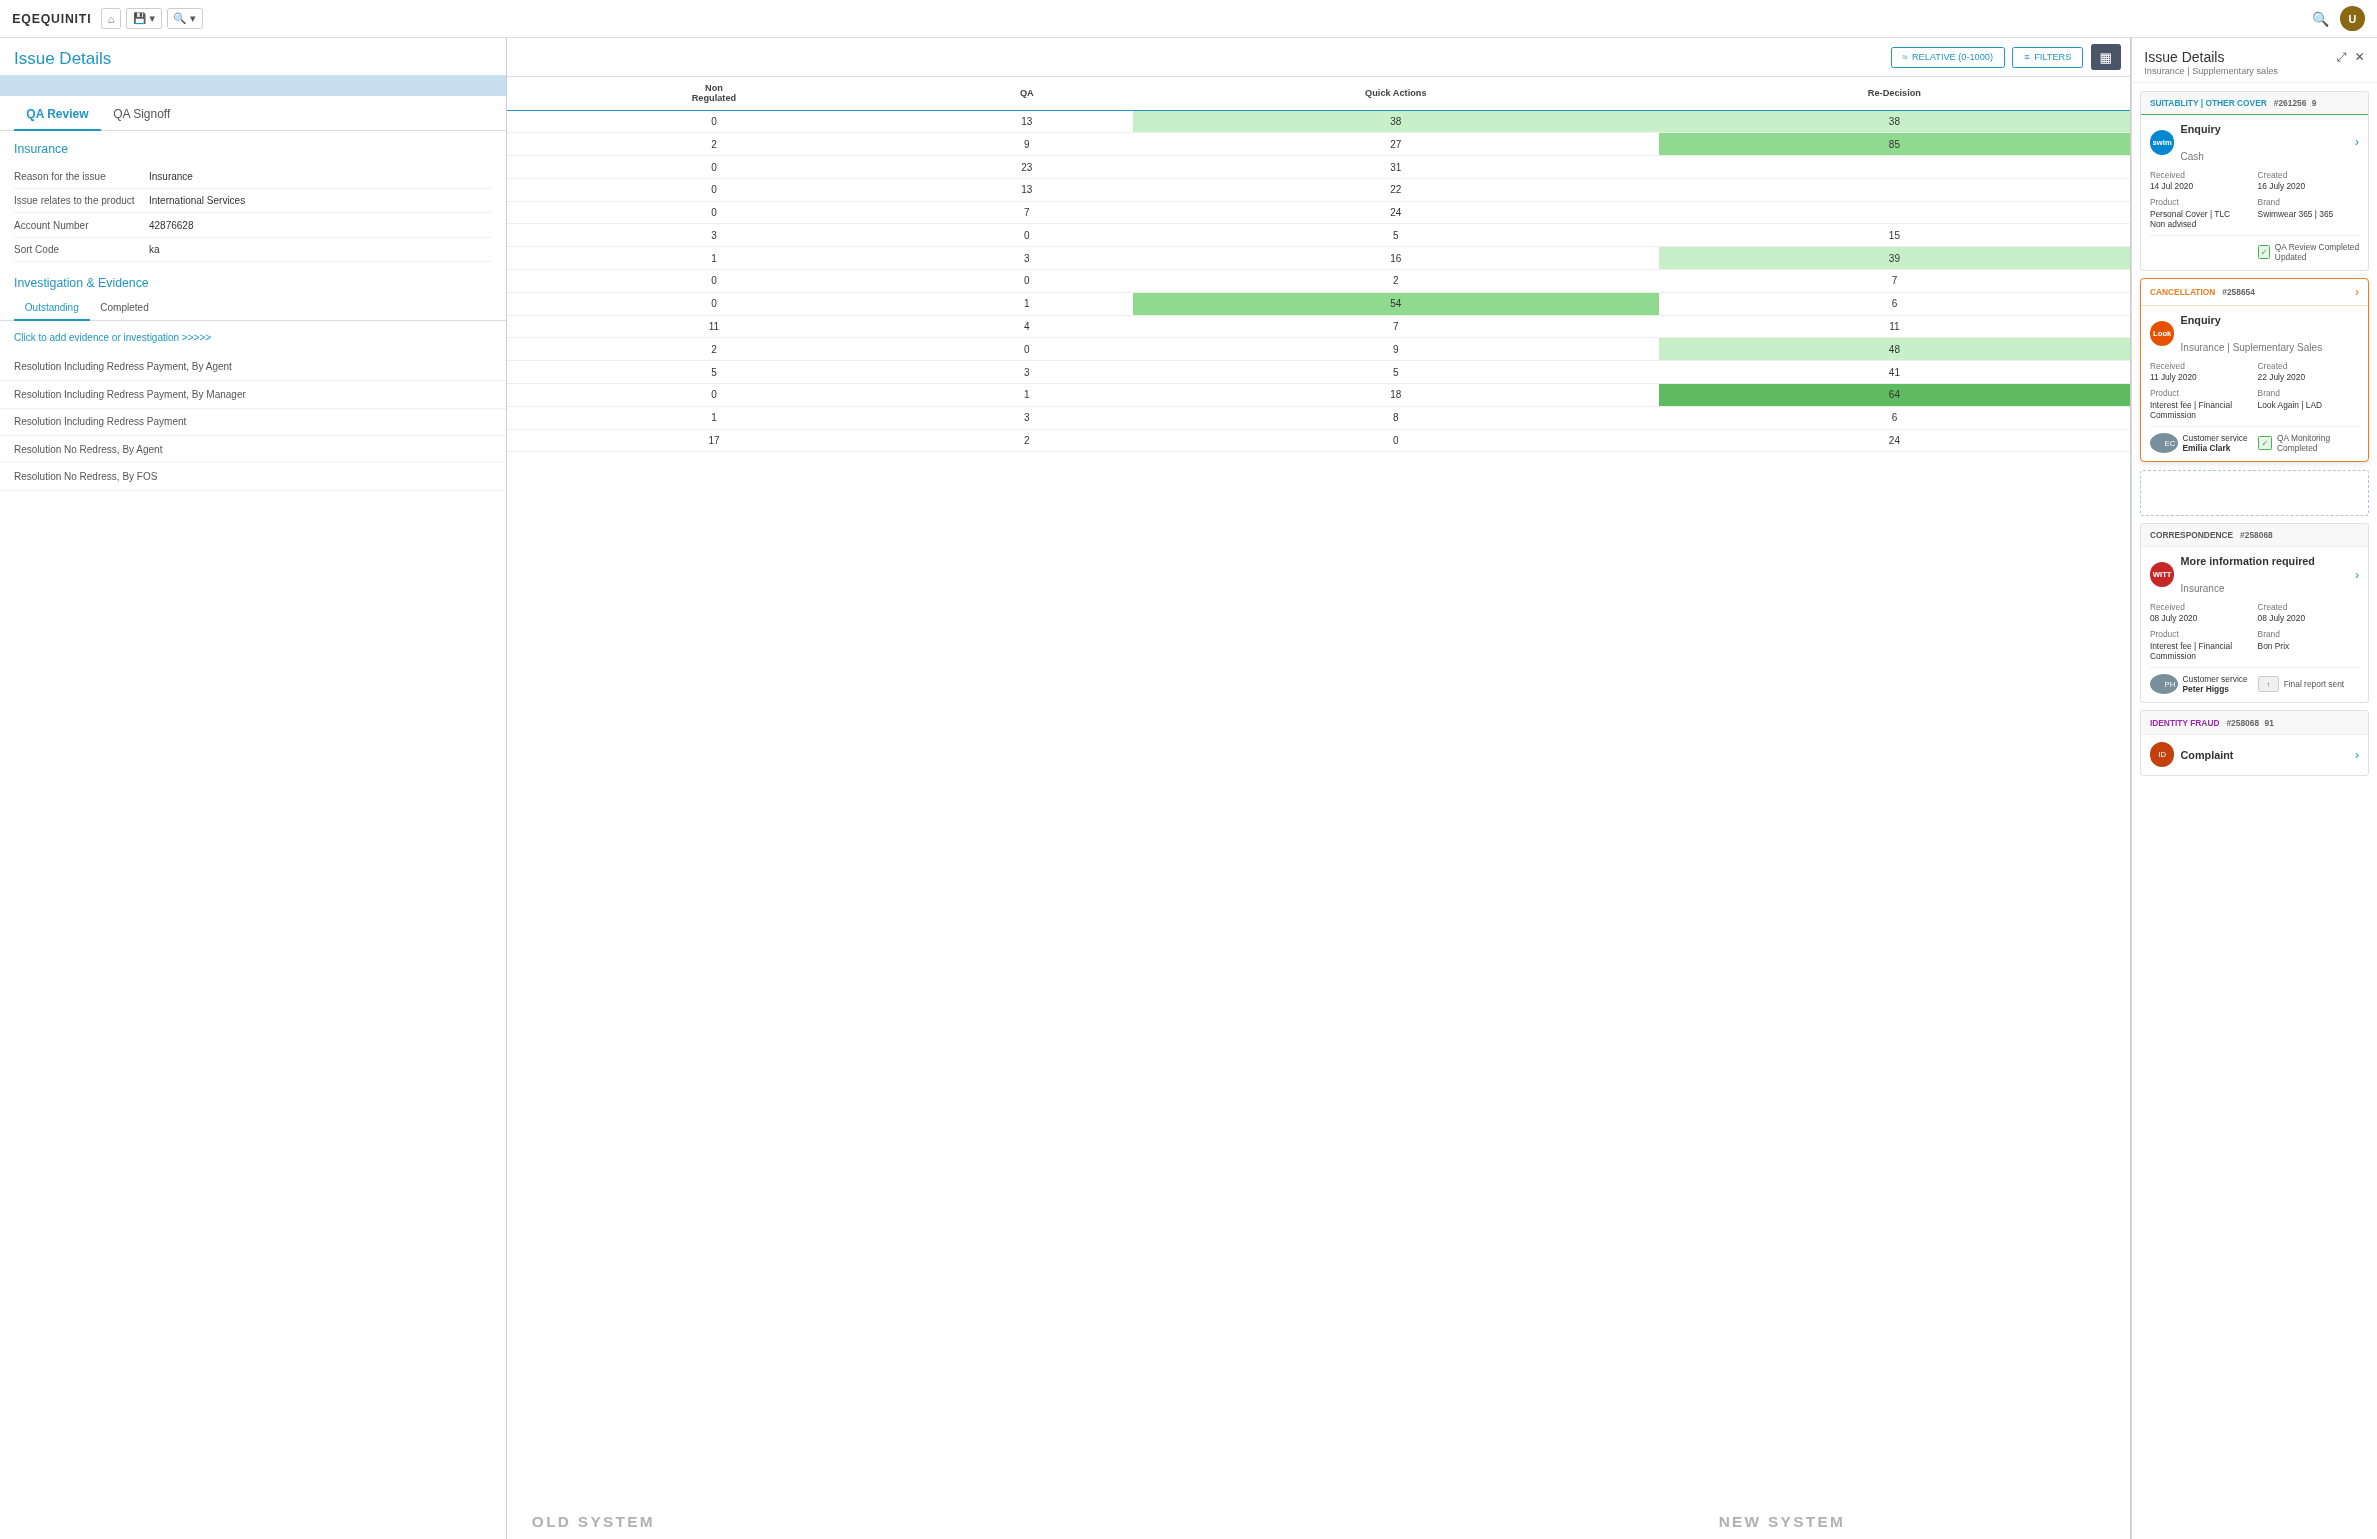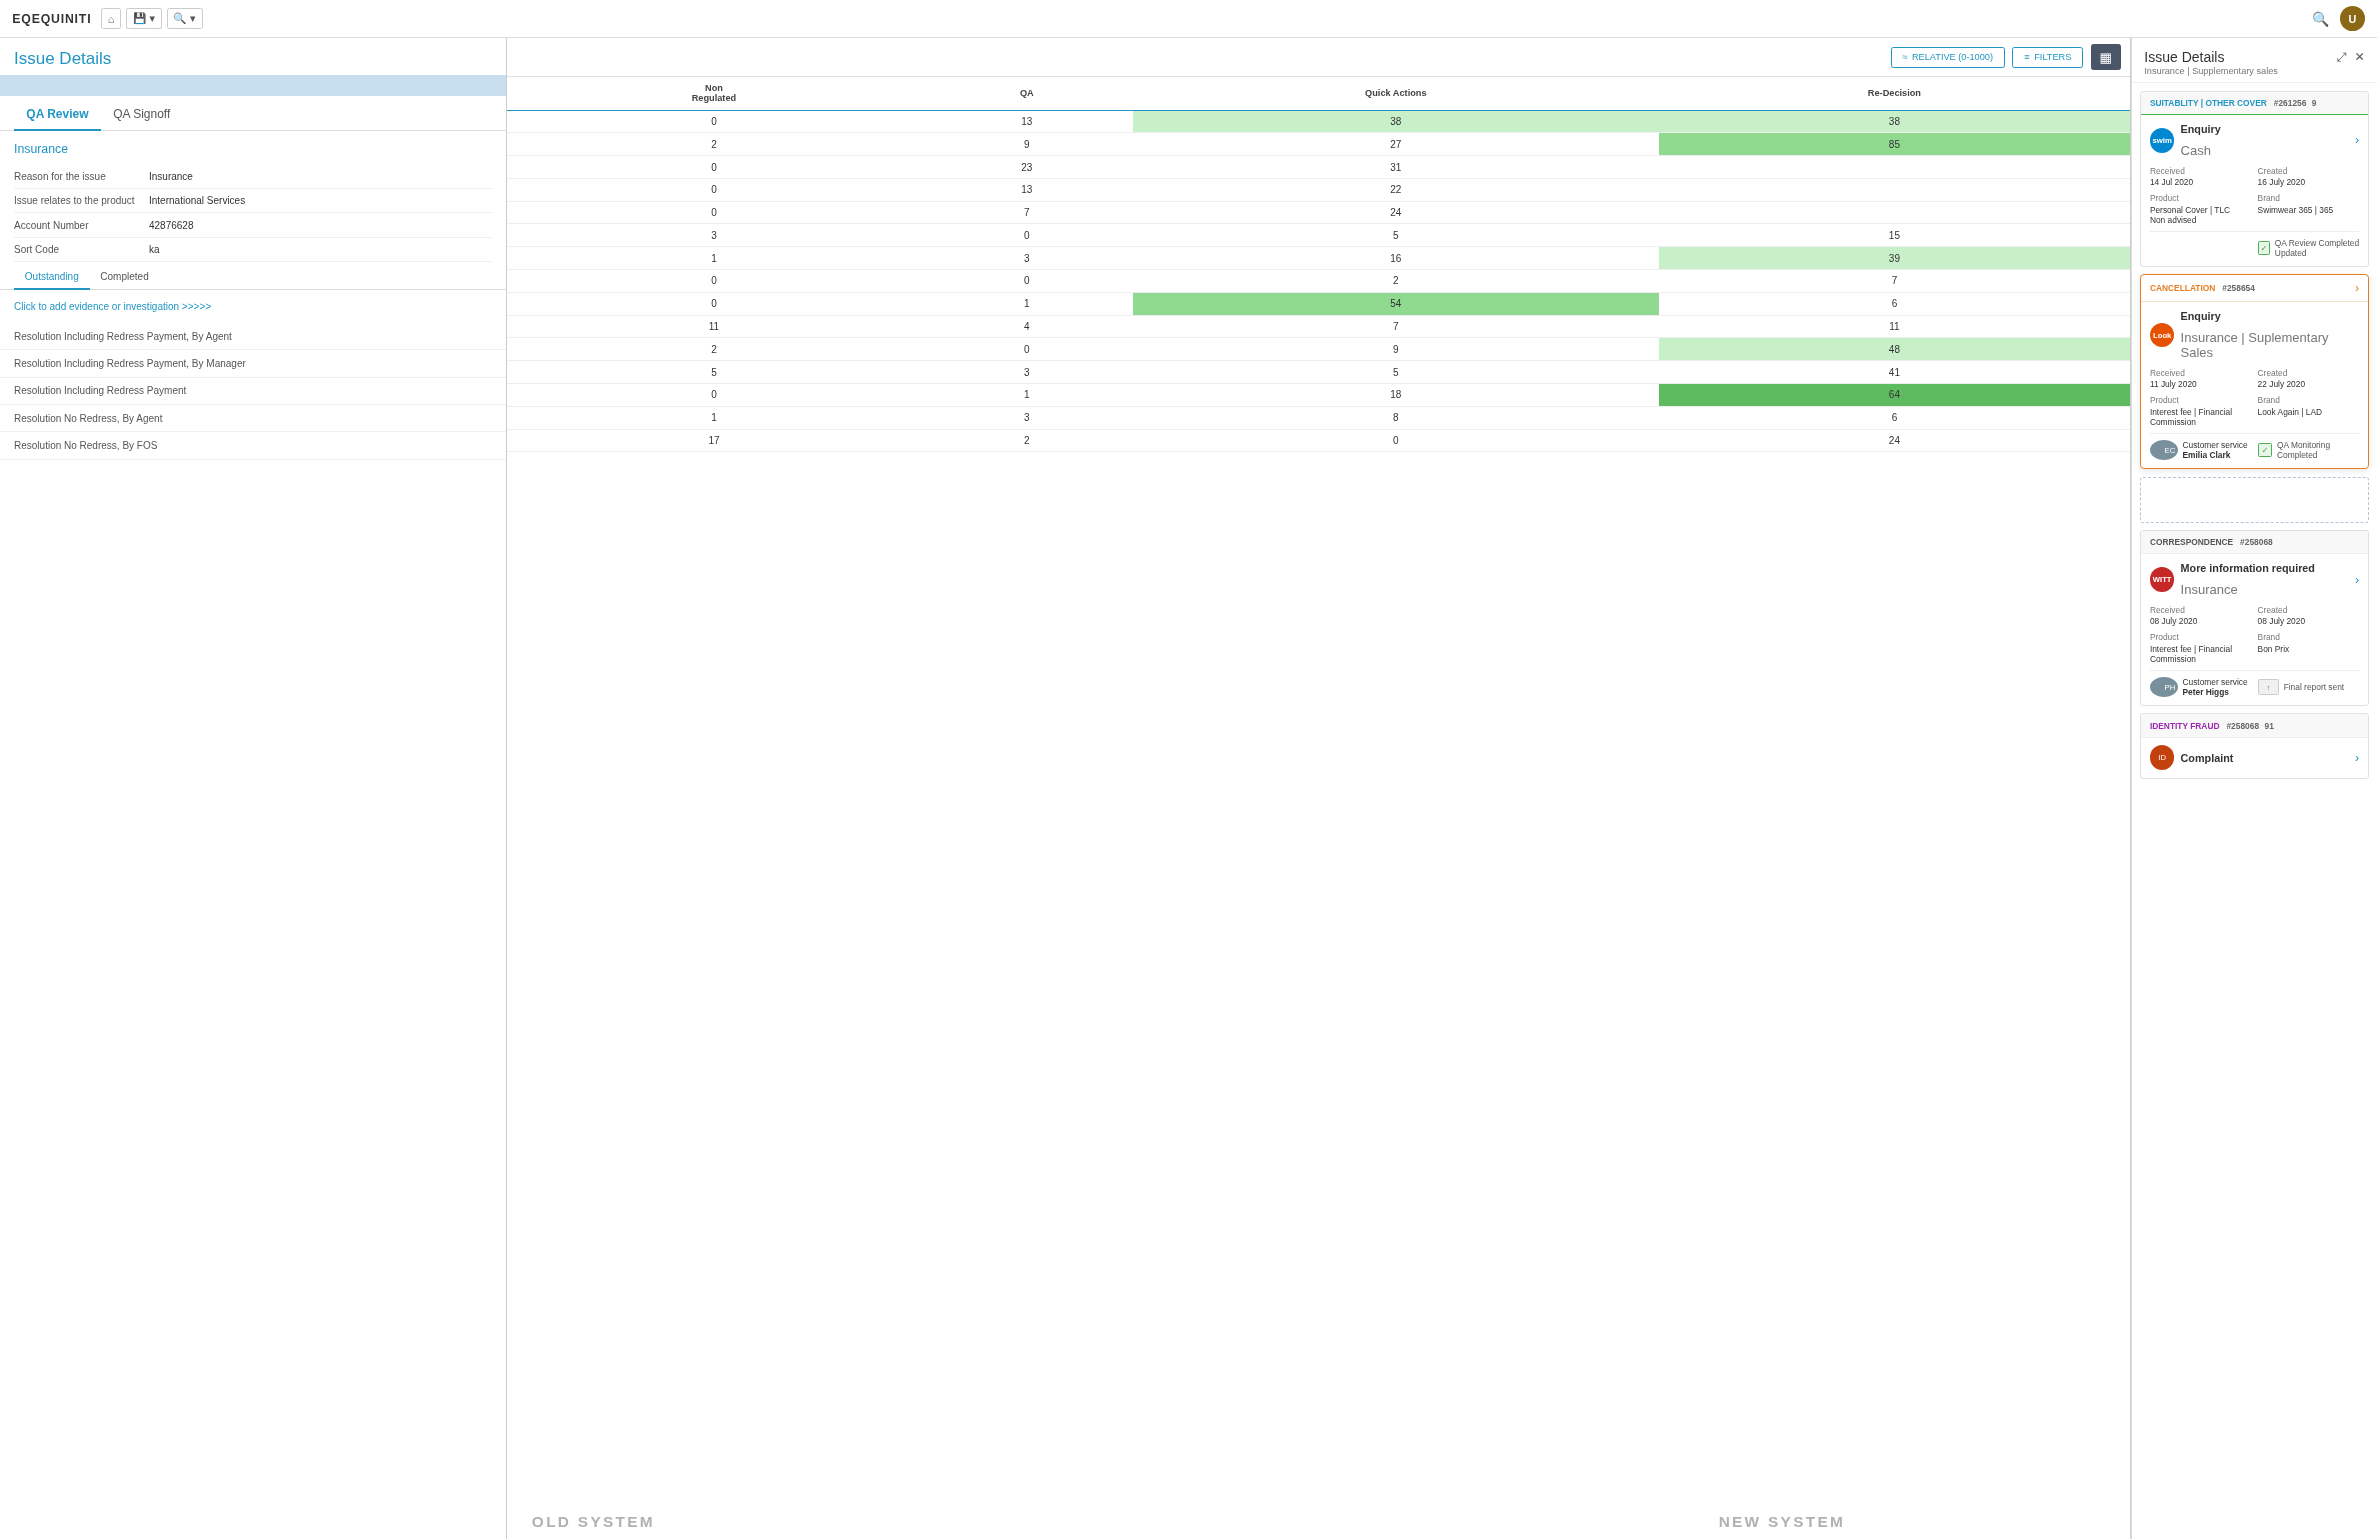--- a/index.html
+++ b/index.html
@@ -331,21 +331,21 @@
     .enquiry-icon-witt {
       background: #c62828;
       font-size: 7.7px;
     }
     .enquiry-icon-ph {
       background: #37474f;
       font-size: 7.7px;
     }
 
     .enquiry-title { font-size: 10.8px; font-weight: 600; color: #333; }
-    .enquiry-subtitle { font-size: 13px; color: #777; margin-top: 8px; }
+    .enquiry-subtitle { font-size: 10px; color: #777; margin-top: 16px; }
 
     .chevron-right { color: #e67e22; font-size: 12.3px; }
     .chevron-right-blue { color: #2196c4; font-size: 12.3px; }
 
     .card-meta {
       display: grid;
       grid-template-columns: 1fr 1fr;
       gap: 6.1px;
       margin-top: 7.7px;
       font-size: 8.4px;
@@ -501,20 +501,21 @@
         <div class="field-row">
           <div class="field-label">Account Number</div>
           <div class="field-value">42876628</div>
         </div>
         <div class="field-row">
           <div class="field-label">Sort Code</div>
           <div class="field-value">ka</div>
         </div>
       </div>
 
+      <div class="section-title-2">Investigation &amp; Evidence</div>
 
       <div class="sub-tabs-row">
         <div class="sub-tab active">Outstanding</div>
         <div class="sub-tab">Completed</div>
       </div>
 
       <div class="evidence-click">Click to add evidence or investigation &gt;&gt;&gt;&gt;&gt;</div>
 
 
       <div class="resolution-row">Resolution Including Redress Payment, By Agent</div>

